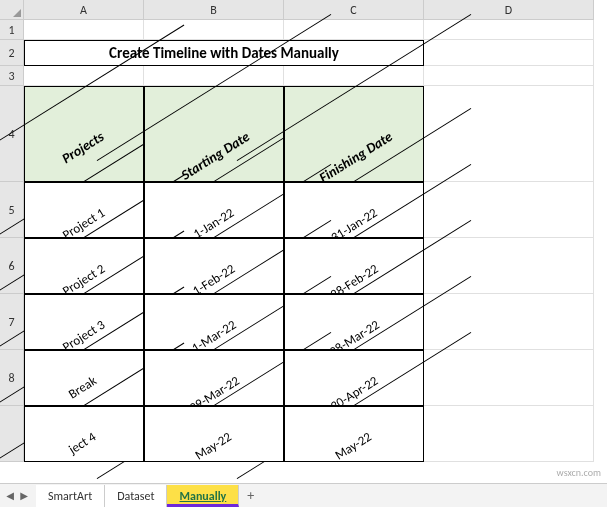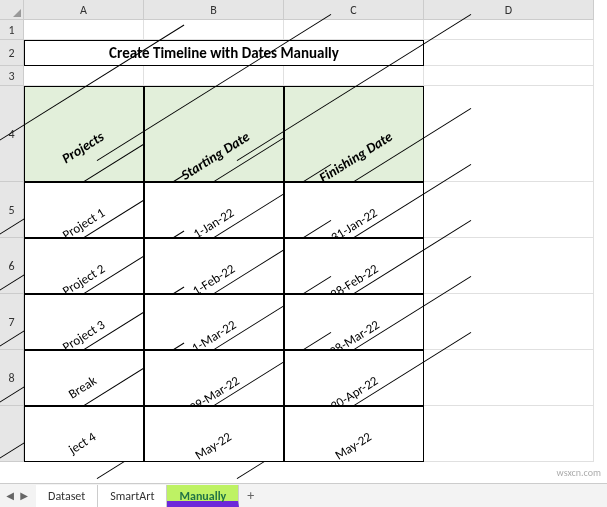--- a/index.html
+++ b/index.html
@@ -154,24 +154,25 @@
     .tab {
       padding: 3px 12px;
       border-right: 1px solid #ccc;
       background: #fff;
       cursor: pointer;
       color: #333;
       height: 22px;
       line-height: 16px;
     }
     .tab.active {
-      background: #bef264;
-      border-bottom: 6px solid #6d28d9;
+      background: #fde047;
+      border-bottom: 3px solid #6d28d9;
       color: #217346;
       font-weight: bold;
+      text-decoration: underline;
     }
     .tab-add {
       padding: 3px 8px;
       color: #666;
       cursor: pointer;
       font-size: 14px;
     }
     .watermark {
       position: absolute;
       right: 6px;
@@ -298,17 +299,17 @@
   <div class="cell"></div>
 </div>
 
 <div class="watermark">wsxcn.com</div>
 
 <div class="tabs">
   <div class="tab-nav">
     <div class="tab-nav-btn">◀</div>
     <div class="tab-nav-btn">▶</div>
   </div>
+  <div class="tab">SmartArt</div>
   <div class="tab">Dataset</div>
-  <div class="tab">SmartArt</div>
   <div class="tab active">Manually</div>
   <div class="tab-add">+</div>
 </div>
 
 </body></html>

